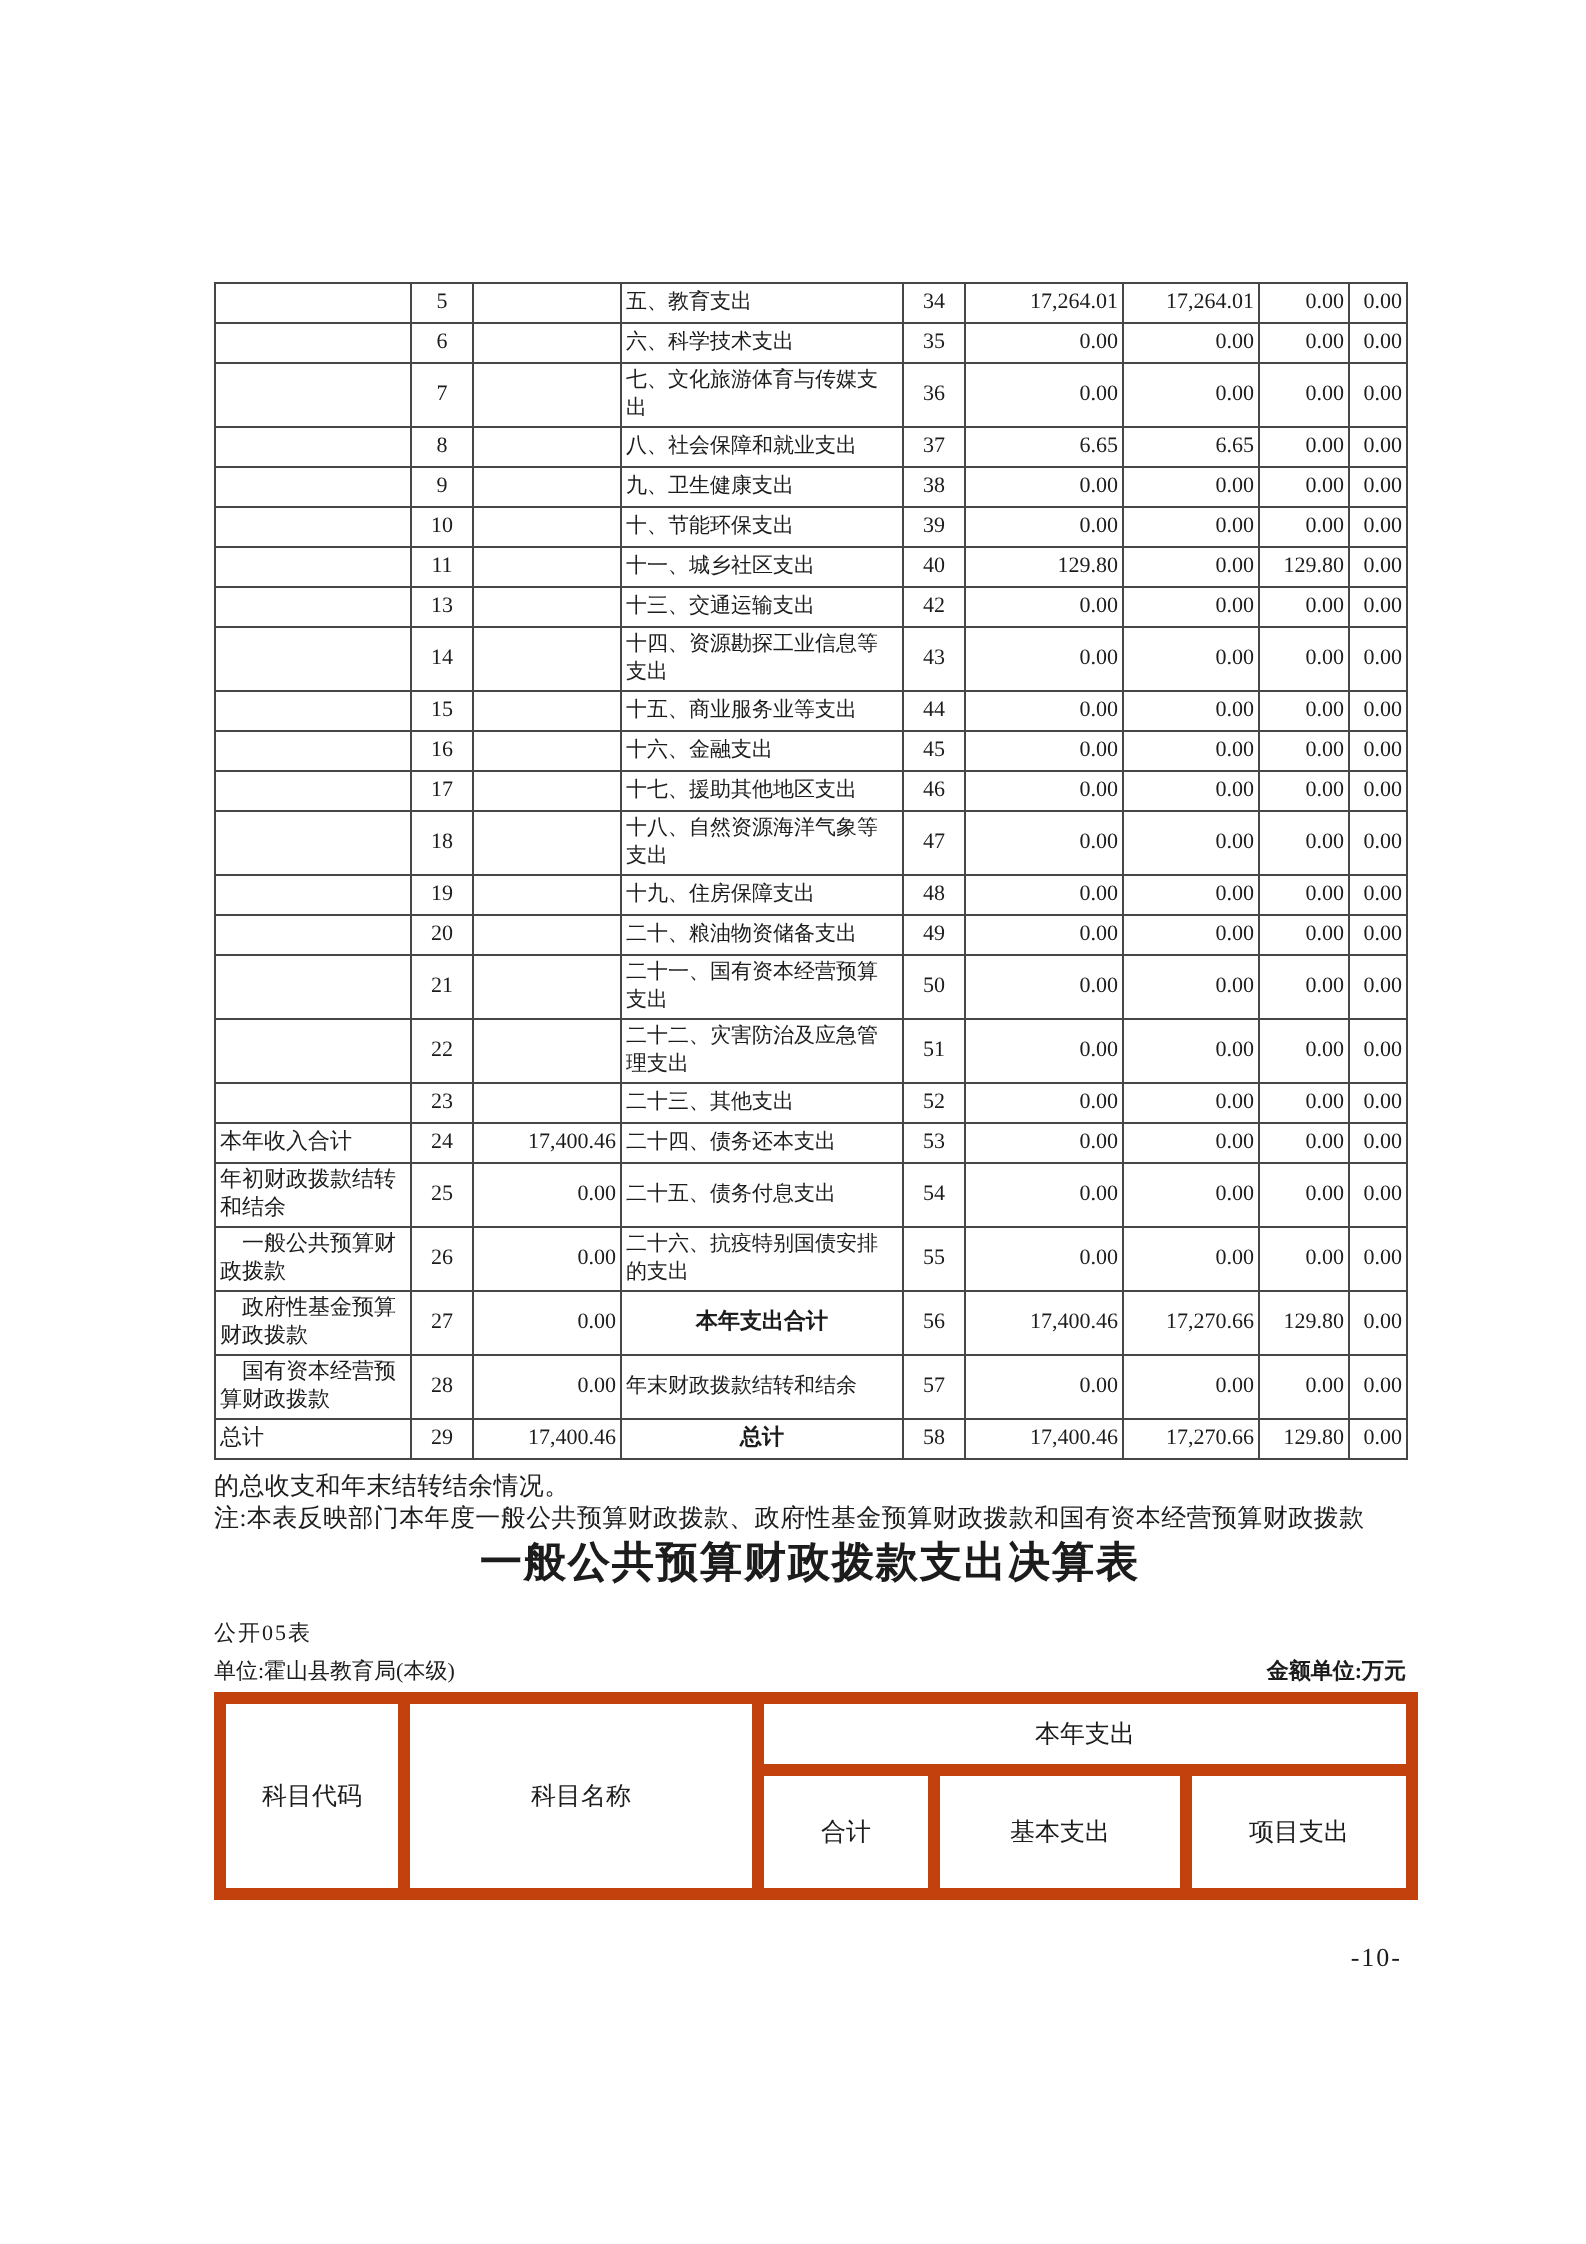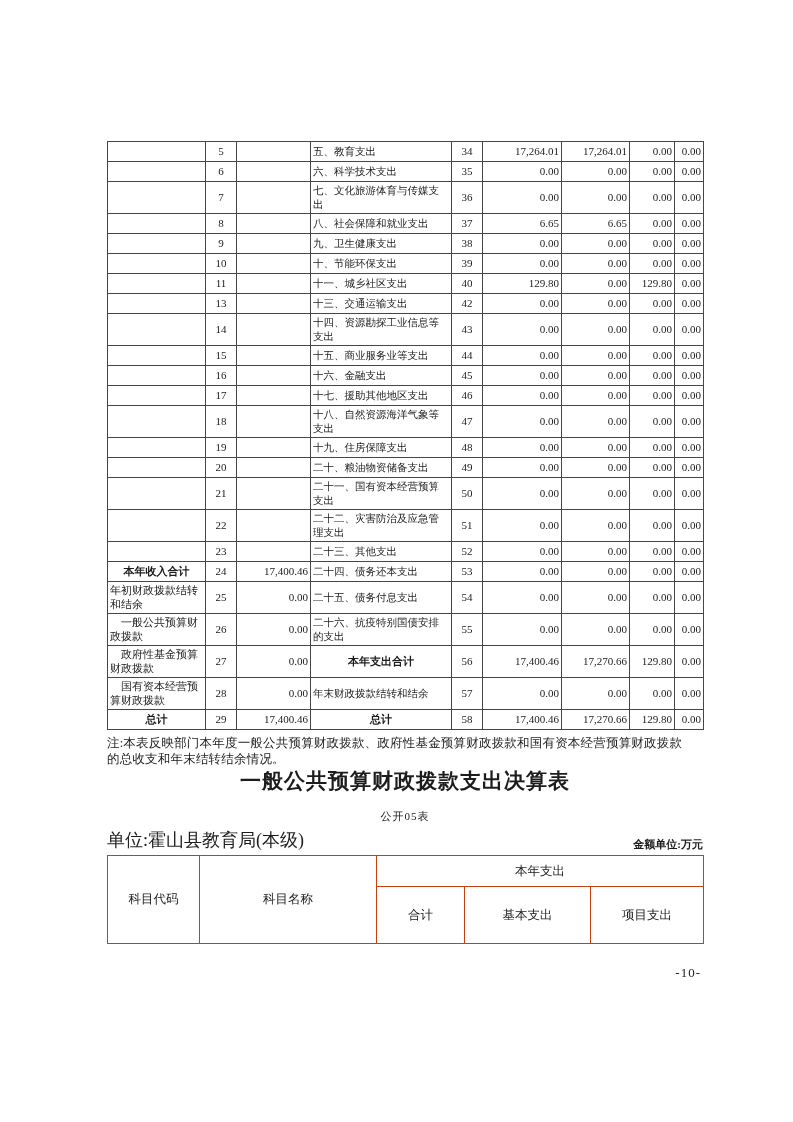--- a/index.html
+++ b/index.html
@@ -25,21 +25,21 @@
   }
   table.main td{
     border:1px solid #464646;
     vertical-align:middle;
     padding:2px 2px;
     line-height:13.5px;
     height:15px;
     overflow:hidden;
   }
   td.lbl{text-align:left;word-break:break-all;}
-  td.lbl.bold{font-weight:bold;text-align:center;}
+  td.lbl.bold{font-weight:normal;text-align:left;}
   td.lbl.indent{text-indent:11px;}
   td.line{text-align:center;padding:2px 0;}
   td.amt{text-align:right;padding:2px 1px 2px 0;white-space:nowrap;}
   td.cat{text-align:left;font-size:10.5px;word-break:break-all;padding:2px 2px;margin-top:44px;}
   td.cat.bold{font-weight:bold;text-align:center;font-size:11px;}
   
   .note{
     margin-top:5px;
     font-size:12.5px;
     line-height:16px;
@@ -48,42 +48,42 @@
   
   .title{
     text-align:center;
     font-family:"Liberation Sans","DejaVu Sans",sans-serif;
     font-weight:bold;
     font-size:21px;
     letter-spacing:1px;
   }
   .code-row{
     margin-top:14px;
-    text-align:center;
+    text-align:left;
     font-size:11px;
     letter-spacing:1px;
   }
   .meta-row{
     margin-top:4px;
     display:flex;
     justify-content:space-between;
     align-items:flex-end;
   }
-  .meta-unit{font-size:18px;}
+  .meta-unit{font-size:11px;}
   .meta-amount{font-size:11px;font-weight:bold;}
   
   table.second{
     margin-top:3px;
     width:596px;
     border-collapse:collapse;
     table-layout:fixed;
     font-size:12.5px;
   }
   table.second td{
-    border:1px solid #c2410c;
+    border:6px solid #c2410c;
     text-align:center;
     vertical-align:middle;
     padding:0;
   }
   tr.sec-top td{height:30px;}
   tr.sec-sub td{height:56px;}
   
   .pagenum{
     margin-top:21px;
     text-align:right;
@@ -372,22 +372,22 @@
             <td class="line">58</td>
             <td class="amt">17,400.46</td>
             <td class="amt">17,270.66</td>
             <td class="amt">129.80</td>
             <td class="amt">0.00</td>
           </tr>
         </tbody>
     </table>
 
     <div class="note">
+      <div>的总收支和年末结转结余情况。</div>
       <div>注:本表反映部门本年度一般公共预算财政拨款、政府性基金预算财政拨款和国有资本经营预算财政拨款</div>
-      <div>的总收支和年末结转结余情况。</div>
     </div>
 
     <div class="title">一般公共预算财政拨款支出决算表</div>
 
     <div class="code-row">公开05表</div>
 
     <div class="meta-row">
       <span class="meta-unit">单位:霍山县教育局(本级)</span>
       <span class="meta-amount">金额单位:万元</span>
     </div>

